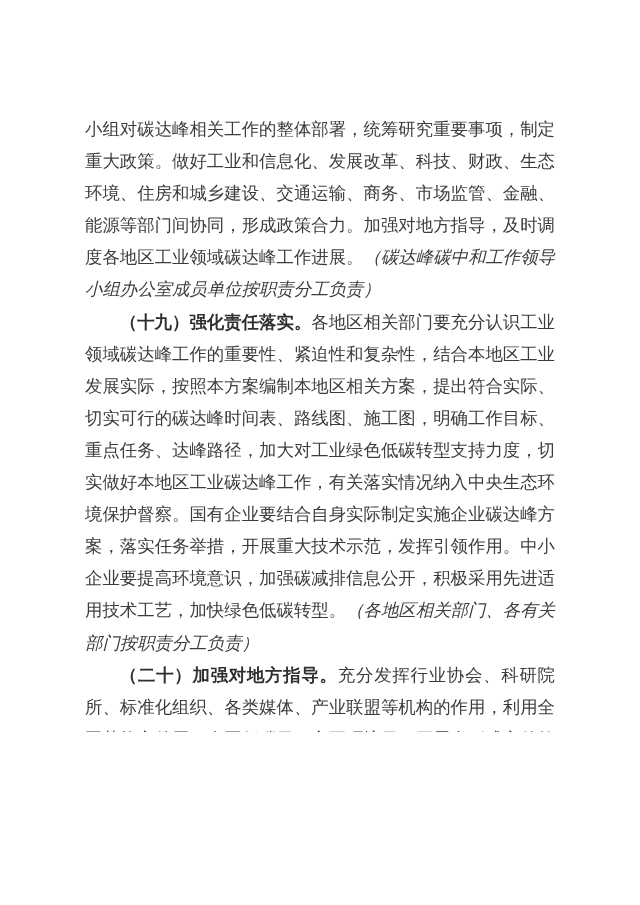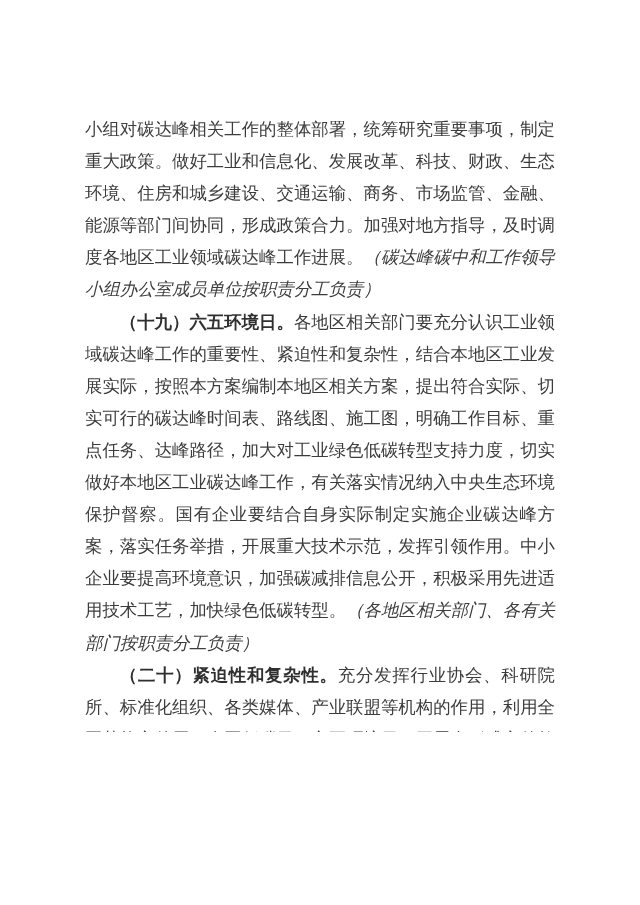--- a/index.html
+++ b/index.html
@@ -58,17 +58,17 @@
     color: #3c3c3c;
     letter-spacing: 1px;
   }
 </style>
 </head>
 <body>
 
 <div class="page">
   <div class="text-block">
     <p class="para"><span class="run">小组对碳达峰相关工作的整体部署，统筹研究重要事项，制定重大政策。做好工业和信息化、发展改革、科技、财政、生态环境、住房和城乡建设、交通运输、商务、市场监管、金融、能源等部门间协同，形成政策合力。加强对地方指导，及时调度各地区工业领域碳达峰工作进展。</span><span class="run remark">（碳达峰碳中和工作领导小组办公室成员单位按职责分工负责）</span></p>
-    <p class="para indent"><span class="run heading">（十九）六五环境日。</span><span class="run">各地区相关部门要充分认识工业领域碳达峰工作的重要性、紧迫性和复杂性，结合本地区工业发展实际，按照本方案编制本地区相关方案，提出符合实际、切实可行的碳达峰时间表、路线图、施工图，明确工作目标、重点任务、达峰路径，加大对工业绿色低碳转型支持力度，切实做好本地区工业碳达峰工作，有关落实情况纳入中央生态环境保护督察。国有企业要结合自身实际制定实施企业碳达峰方案，落实任务举措，开展重大技术示范，发挥引领作用。中小企业要提高环境意识，加强碳减排信息公开，积极采用先进适用技术工艺，加快绿色低碳转型。</span><span class="run remark">（各地区相关部门、各有关部门按职责分工负责）</span></p>
-    <p class="para indent"><span class="run heading">（二十）紧迫性和复杂性。</span><span class="run">充分发挥行业协会、科研院所、标准化组织、各类媒体、产业联盟等机构的作用，利用全国节能宣传周、全国低碳日、六五环境日，开展多形式宣传教育。交通运输、科研院所、企业低碳相关技术人才培养力度，建立</span></p>
+    <p class="para indent"><span class="run heading">（十九）强化责任落实。</span><span class="run">各地区相关部门要充分认识工业领域碳达峰工作的重要性、紧迫性和复杂性，结合本地区工业发展实际，按照本方案编制本地区相关方案，提出符合实际、切实可行的碳达峰时间表、路线图、施工图，明确工作目标、重点任务、达峰路径，加大对工业绿色低碳转型支持力度，切实做好本地区工业碳达峰工作，有关落实情况纳入中央生态环境保护督察。国有企业要结合自身实际制定实施企业碳达峰方案，落实任务举措，开展重大技术示范，发挥引领作用。中小企业要提高环境意识，加强碳减排信息公开，积极采用先进适用技术工艺，加快绿色低碳转型。</span><span class="run remark">（各地区相关部门、各有关部门按职责分工负责）</span></p>
+    <p class="para indent"><span class="run heading">（二十）加强对地方指导。</span><span class="run">充分发挥行业协会、科研院所、标准化组织、各类媒体、产业联盟等机构的作用，利用全国节能宣传周、全国低碳日、六五环境日，开展多形式宣传教育。交通运输、科研院所、企业低碳相关技术人才培养力度，建立</span></p>
   </div>
   <div class="page-number">24</div>
 </div>
 
 </body></html>

